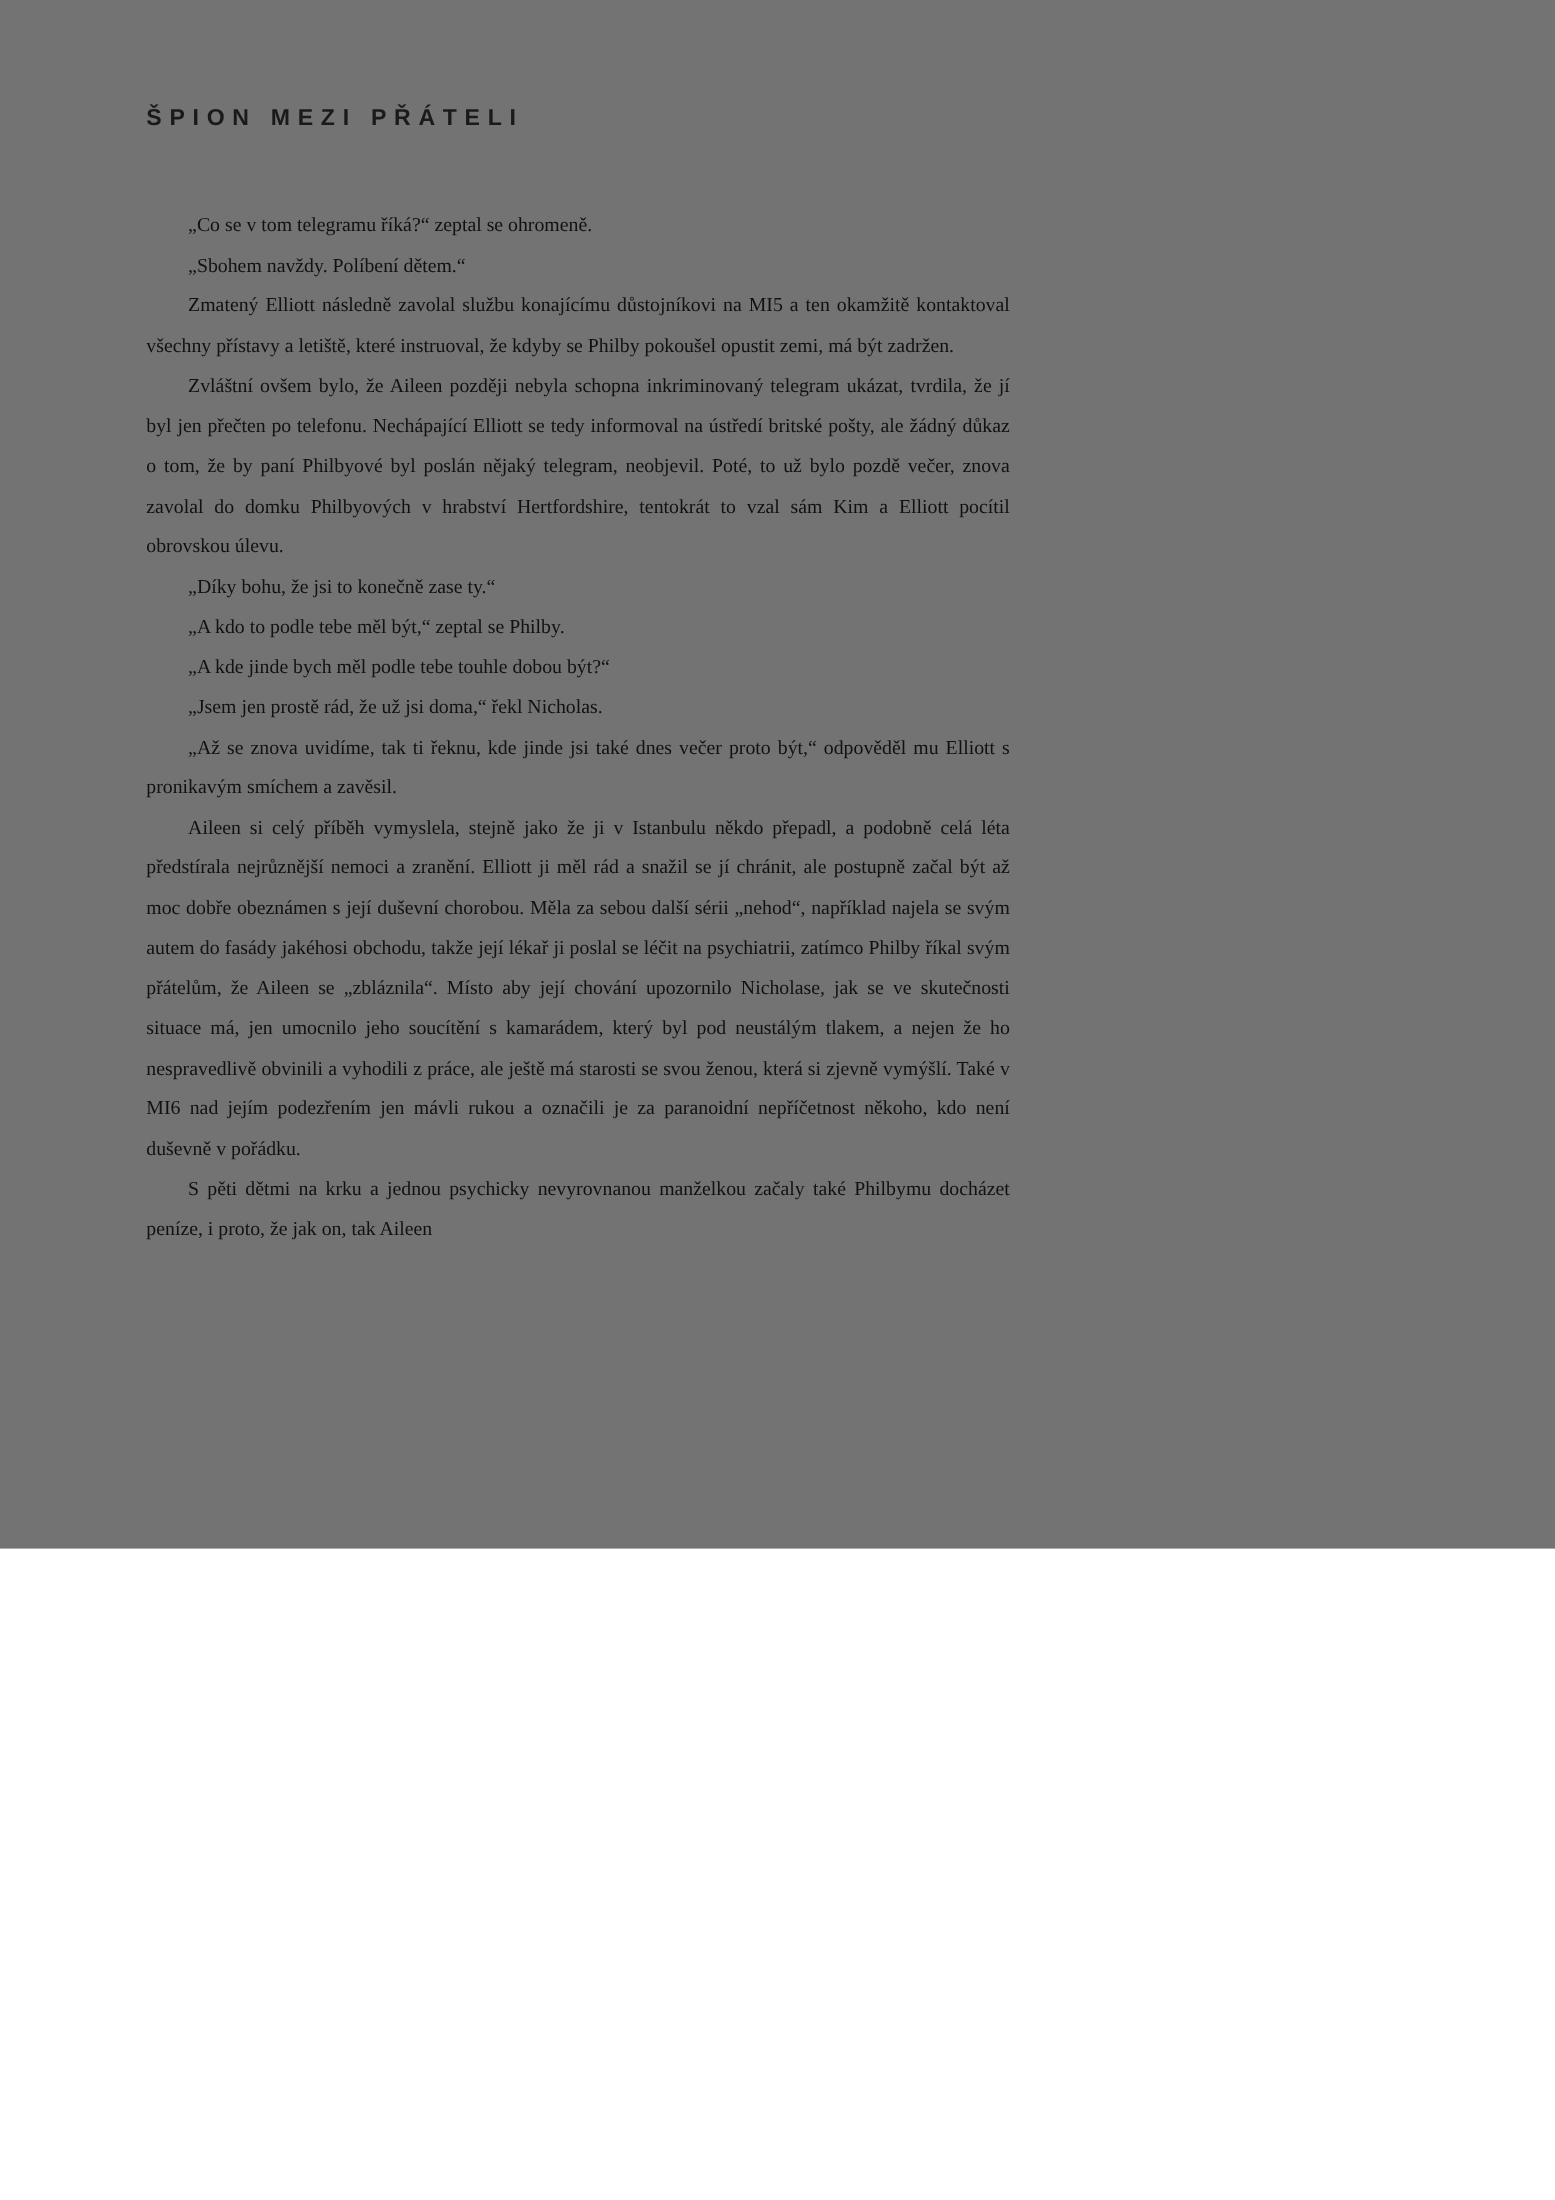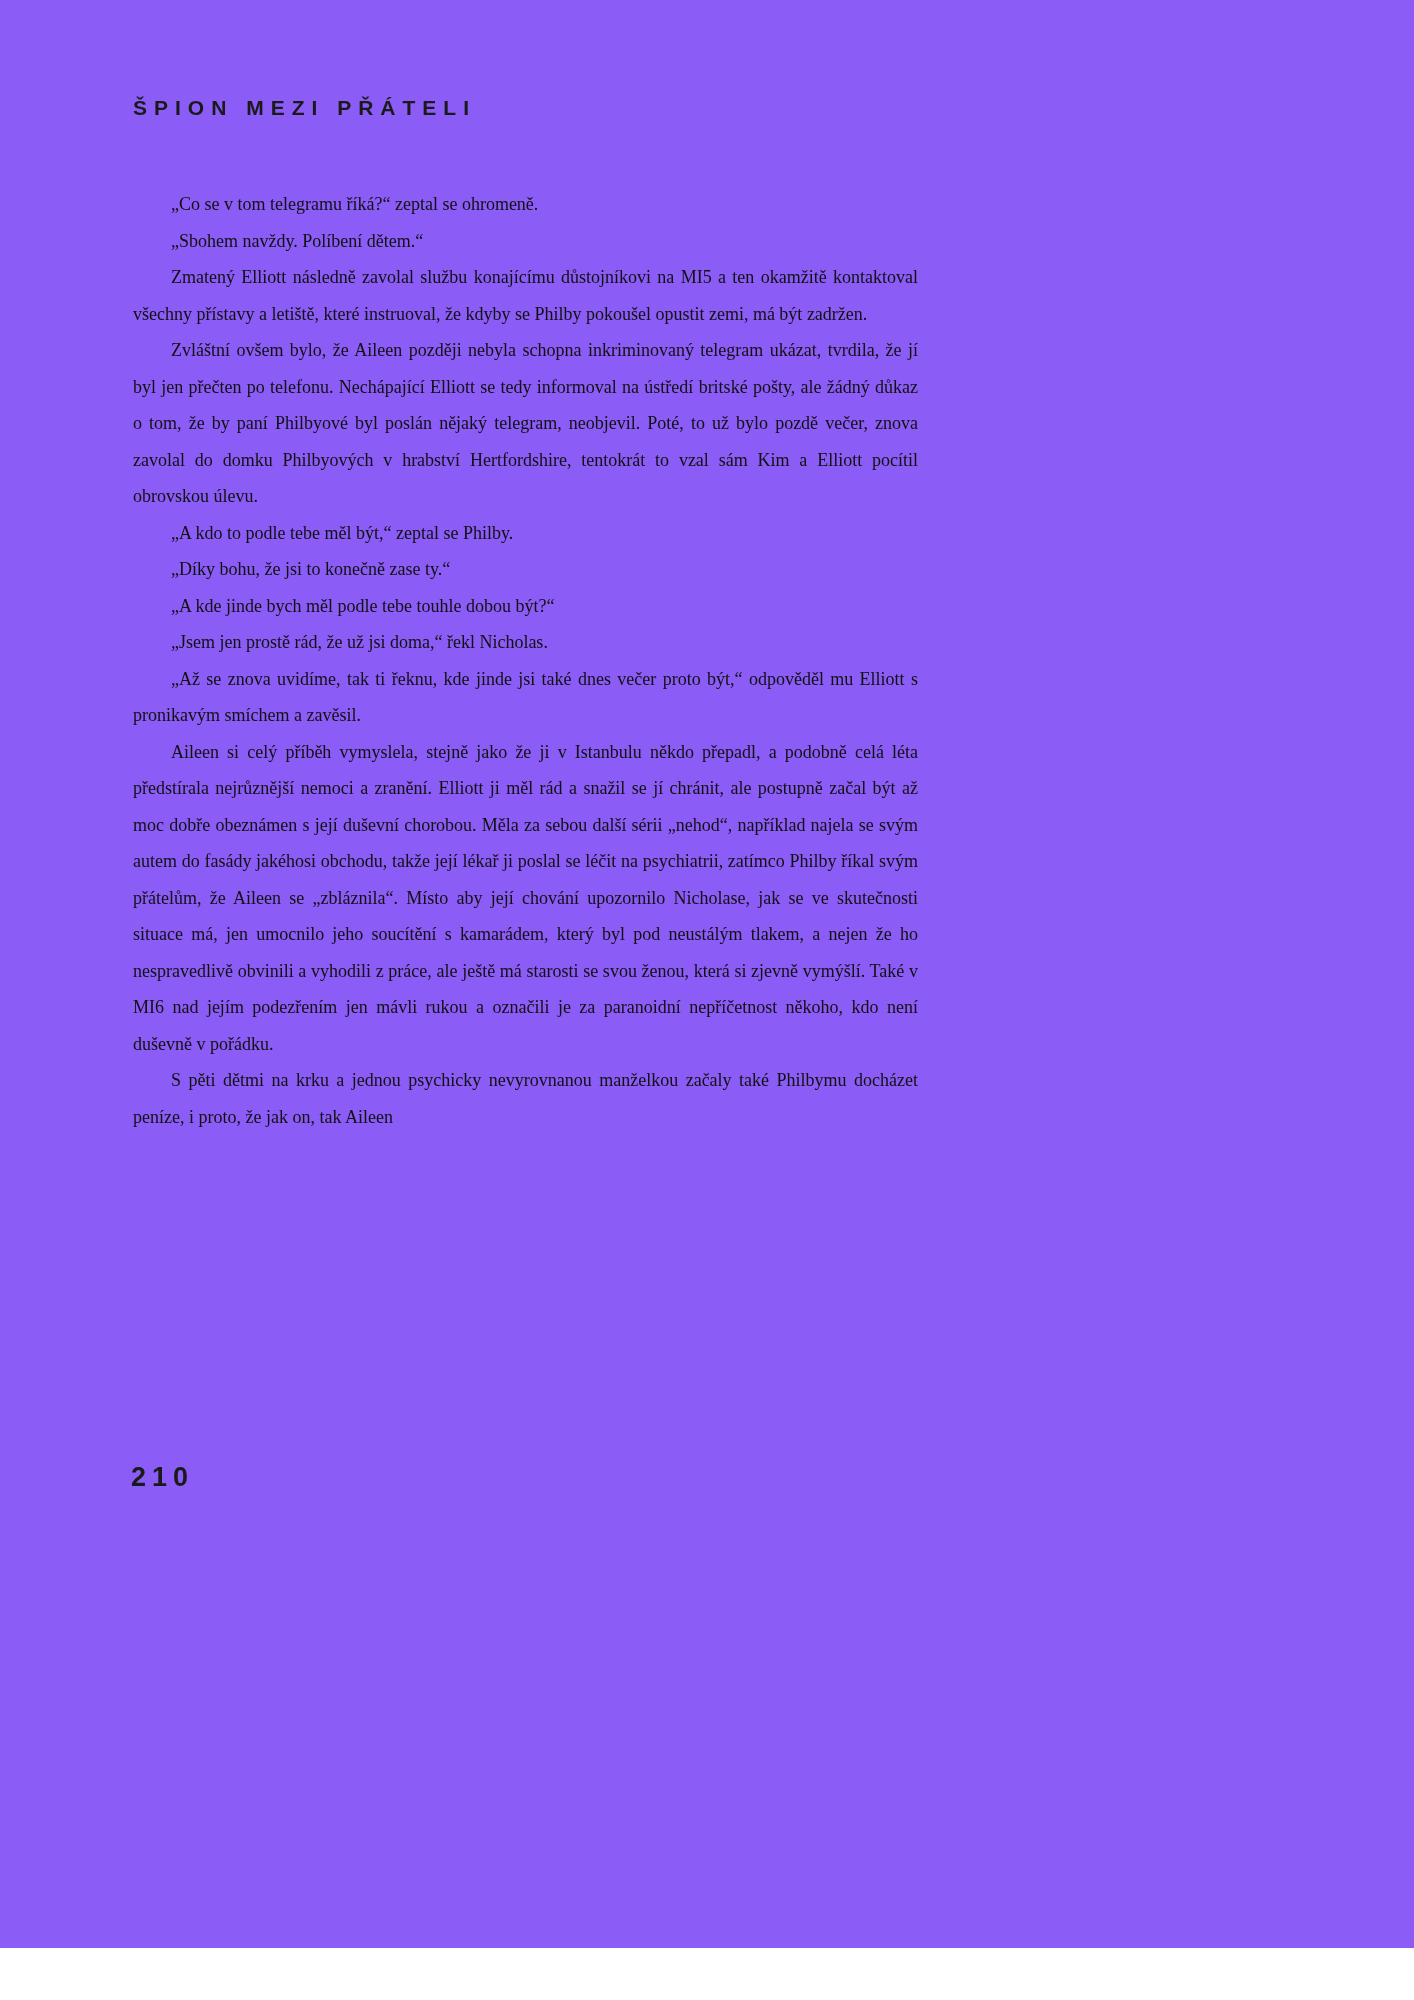--- a/index.html
+++ b/index.html
@@ -3,22 +3,22 @@
 <meta charset="utf-8">
 <style>
   html, body {
     margin: 0;
     padding: 0;
     background: #ffffff;
   }
   .page {
     position: relative;
     width: 1414px;
-    height: 1948px;
-    background: #8b5cf6;
+    height: 1408px;
+    background: #737373;
     color: #111111;
     overflow: hidden;
   }
   .running-head {
     position: absolute;
     left: 133px;
     top: 96px;
     font-family: "Liberation Sans", sans-serif;
     font-size: 21px;
     font-weight: 700;
@@ -59,22 +59,22 @@
 
 <div class="page">
 
   <div class="running-head">ŠPION MEZI PŘÁTELI</div>
 
   <div class="body-text">
     <p>„Co se v tom telegramu říká?“ zeptal se ohromeně.</p>
     <p>„Sbohem navždy. Políbení dětem.“</p>
     <p>Zmatený Elliott následně zavolal službu konajícímu důstojníkovi na MI5 a ten okamžitě kontaktoval všechny přístavy a letiště, které instruoval, že kdyby se Philby pokoušel opustit zemi, má být zadržen.</p>
     <p>Zvláštní ovšem bylo, že Aileen později nebyla schopna inkriminovaný telegram ukázat, tvrdila, že jí byl jen přečten po telefonu. Nechápající Elliott se tedy informoval na ústředí britské pošty, ale žádný důkaz o tom, že by paní Philbyové byl poslán nějaký telegram, neobjevil. Poté, to už bylo pozdě večer, znova zavolal do domku Philbyových v hrabství Hertfordshire, tentokrát to vzal sám Kim a Elliott pocítil obrovskou úlevu.</p>
+    <p>„Díky bohu, že jsi to konečně zase ty.“</p>
     <p>„A kdo to podle tebe měl být,“ zeptal se Philby.</p>
-    <p>„Díky bohu, že jsi to konečně zase ty.“</p>
     <p>„A kde jinde bych měl podle tebe touhle dobou být?“</p>
     <p>„Jsem jen prostě rád, že už jsi doma,“ řekl Nicholas.</p>
     <p>„Až se znova uvidíme, tak ti řeknu, kde jinde jsi také dnes večer proto být,“ odpověděl mu Elliott s pronikavým smíchem a zavěsil.</p>
     <p>Aileen si celý příběh vymyslela, stejně jako že ji v Istanbulu někdo přepadl, a podobně celá léta předstírala nejrůznější nemoci a zranění. Elliott ji měl rád a snažil se jí chránit, ale postupně začal být až moc dobře obeznámen s její duševní chorobou. Měla za sebou další sérii „nehod“, například najela se svým autem do fasády jakéhosi obchodu, takže její lékař ji poslal se léčit na psychiatrii, zatímco Philby říkal svým přátelům, že Aileen se „zbláznila“. Místo aby její chování upozornilo Nicholase, jak se ve skutečnosti situace má, jen umocnilo jeho soucítění s kamarádem, který byl pod neustálým tlakem, a nejen že ho nespravedlivě obvinili a vyhodili z práce, ale ještě má starosti se svou ženou, která si zjevně vymýšlí. Také v MI6 nad jejím podezřením jen mávli rukou a označili je za paranoidní nepříčetnost někoho, kdo není duševně v pořádku.</p>
     <p>S pěti dětmi na krku a jednou psychicky nevyrovnanou manželkou začaly také Philbymu docházet peníze, i proto, že jak on, tak Aileen</p>
   </div>
 
   <div class="page-number">210</div>
 
 </div>

